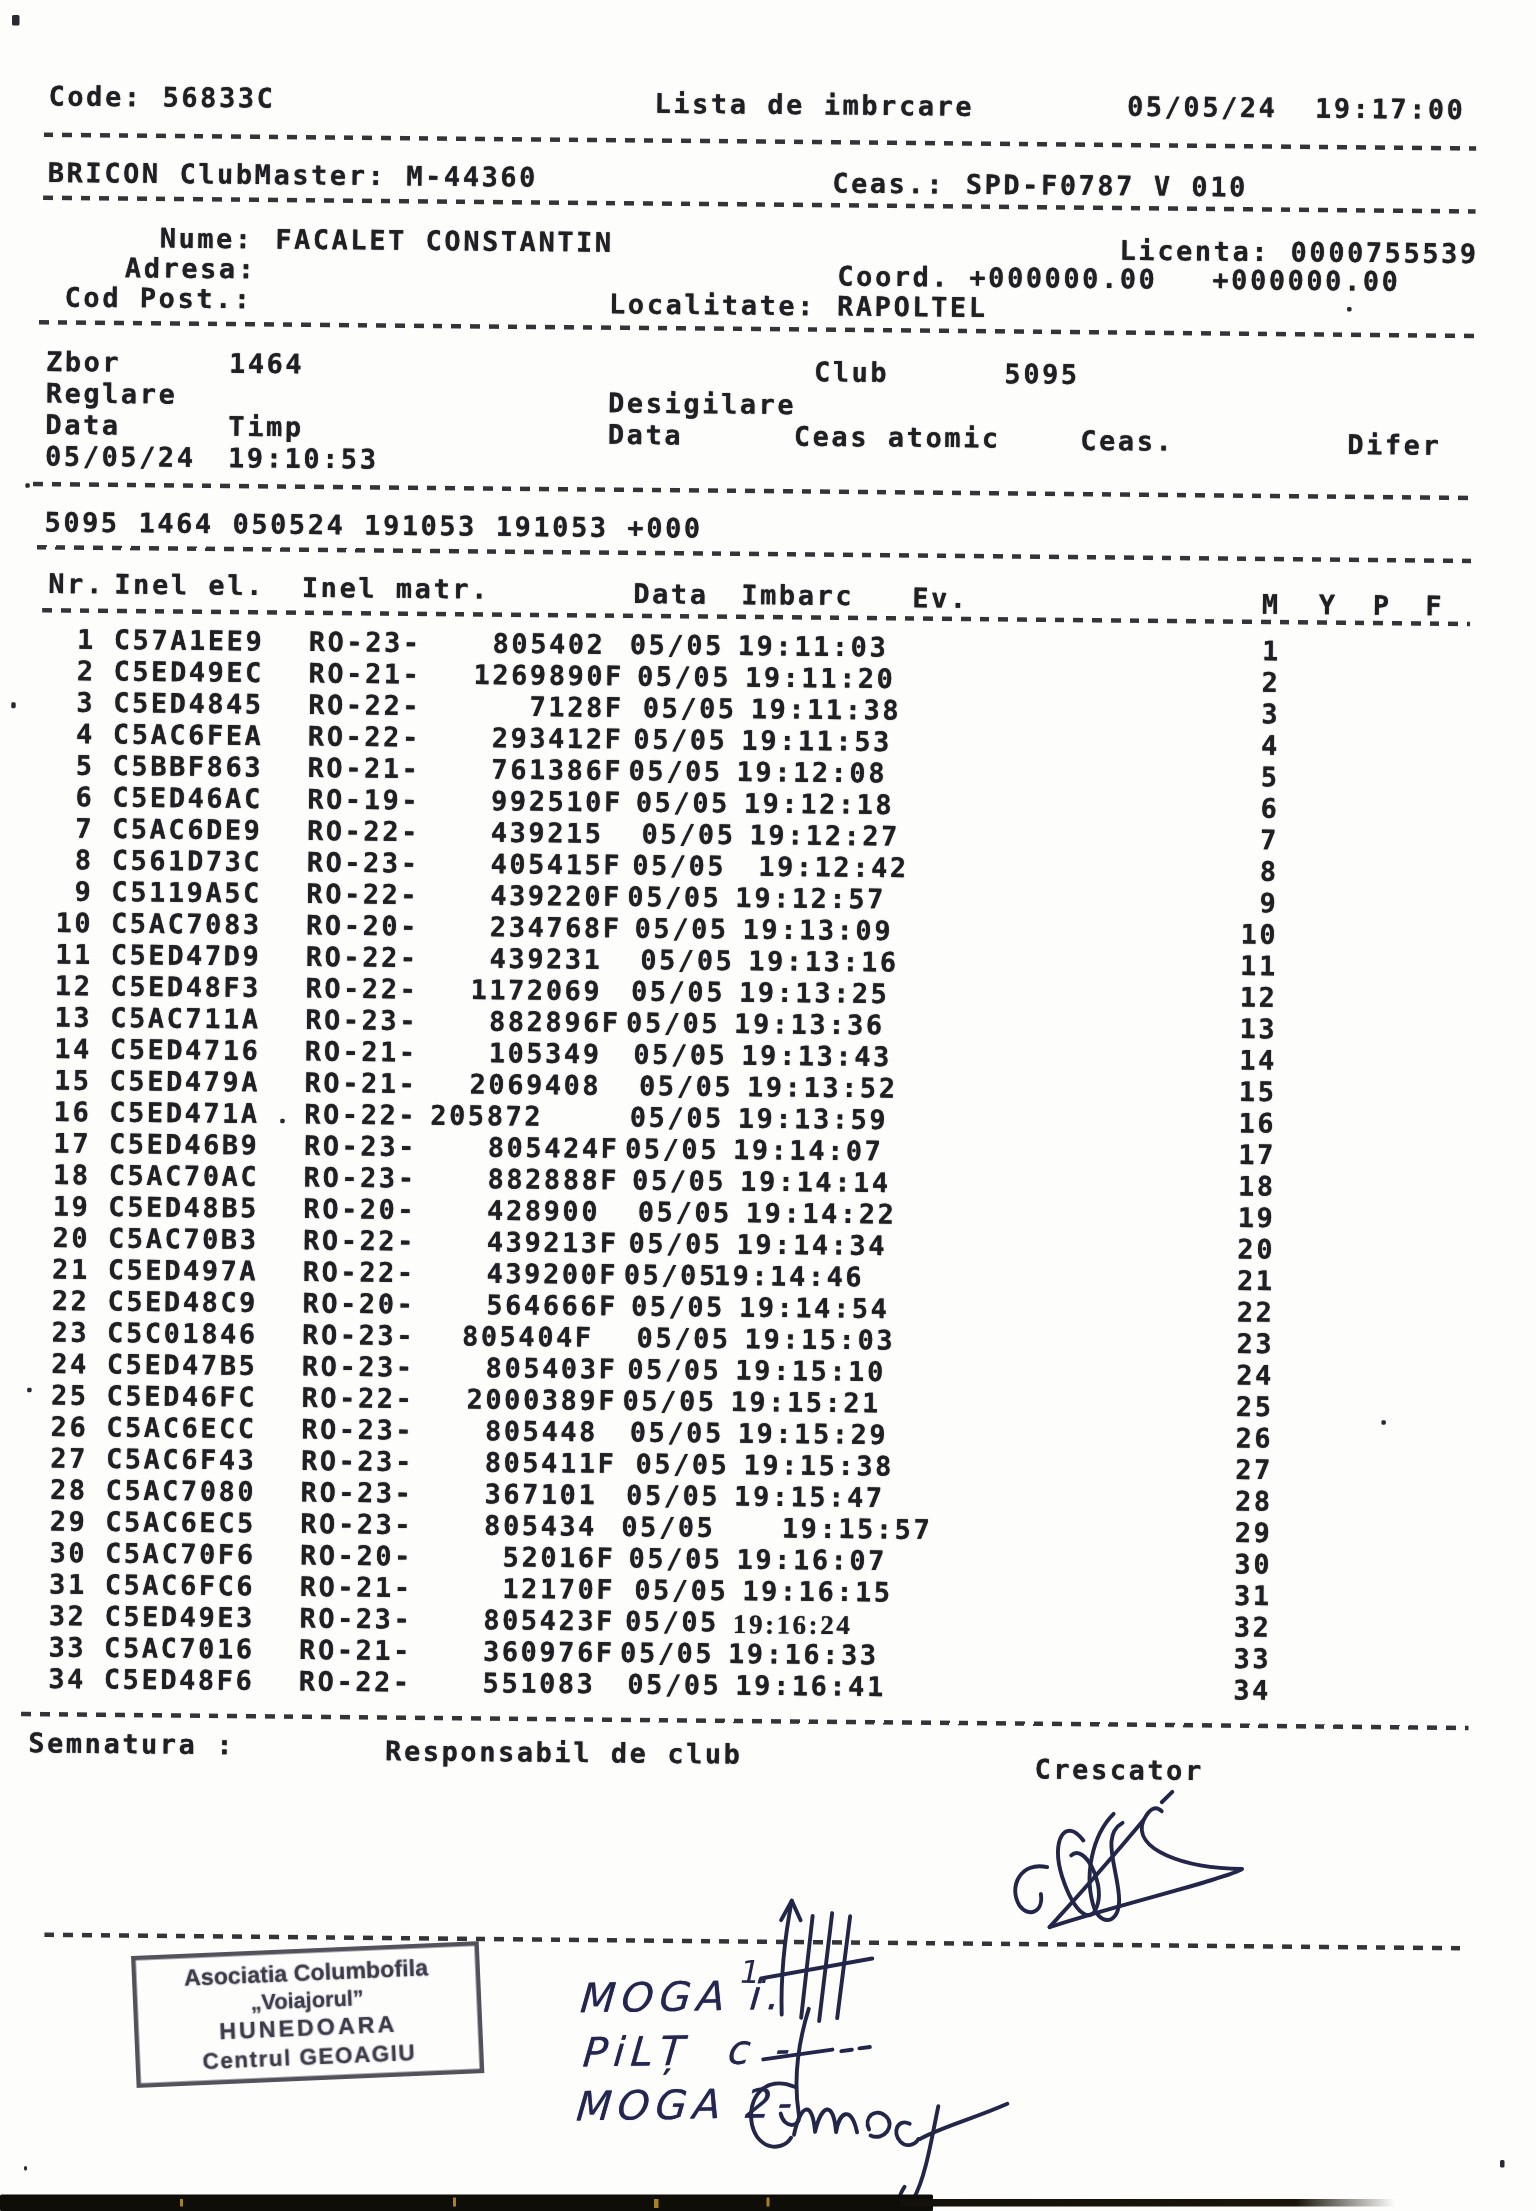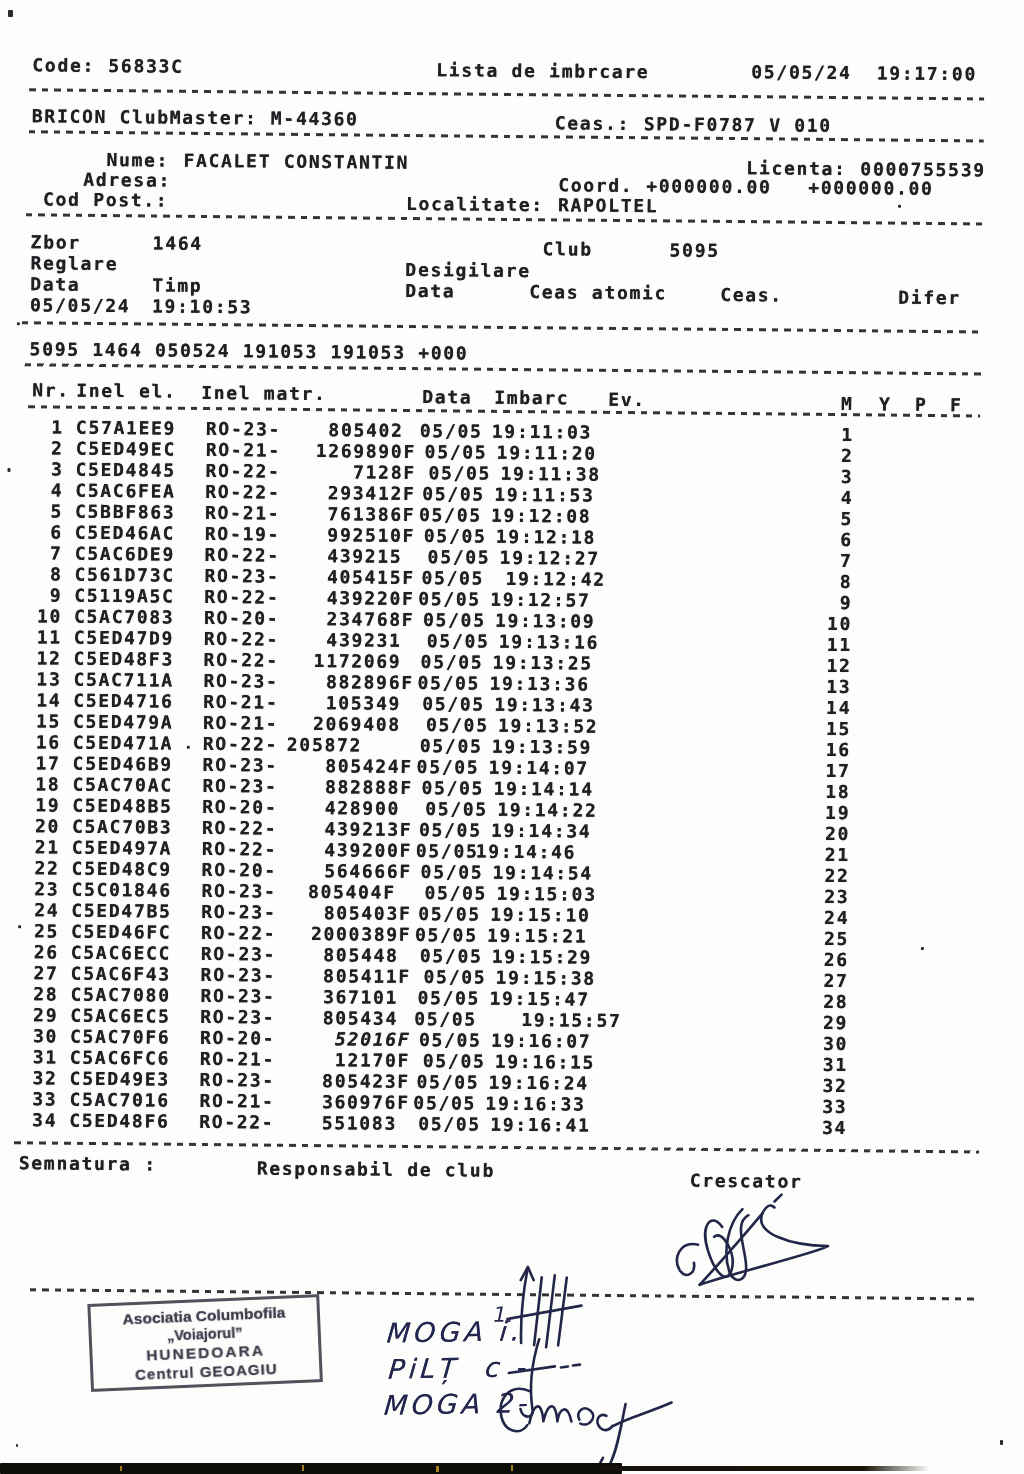--- a/index.html
+++ b/index.html
@@ -396,41 +396,41 @@
         <span class="c-pre">RO-23-</span>
         <span class="c-matr" style="left: 320px;"> 805434 </span>
         <span class="c-data" style="left: 424px;">05/05</span>
         <span class="c-timp" style="left: 508px; margin-left: 23px;">19:15:57</span>
         <span class="c-m">29</span>
       </div>
       <div class="trow" style="top: 1026px;">
         <span class="c-nr">30</span>
         <span class="c-el">C5AC70F6</span>
         <span class="c-pre">RO-20-</span>
-        <span class="c-matr" style="left: 320px; font-style: italic;">  52016F</span>
+        <span class="c-matr" style="left: 320px;">  52016F</span>
         <span class="c-data" style="left: 429px;">05/05</span>
         <span class="c-timp" style="left: 501px;">19:16:07</span>
         <span class="c-m">30</span>
       </div>
       <div class="trow" style="top: 1047px;">
         <span class="c-nr">31</span>
         <span class="c-el">C5AC6FC6</span>
         <span class="c-pre">RO-21-</span>
         <span class="c-matr" style="left: 320px;">  12170F</span>
         <span class="c-data" style="left: 433px;">05/05</span>
         <span class="c-timp" style="left: 505px;">19:16:15</span>
         <span class="c-m">31</span>
       </div>
       <div class="trow" style="top: 1068px;">
         <span class="c-nr">32</span>
         <span class="c-el">C5ED49E3</span>
         <span class="c-pre">RO-23-</span>
         <span class="c-matr" style="left: 320px;"> 805423F</span>
         <span class="c-data" style="left: 427px;">05/05</span>
-        <span class="c-timp" style="left: 499px;">19:16:24</span>
+        <span class="c-timp" style="left: 499px; font-family: Liberation Serif, serif;">19:16:24</span>
         <span class="c-m">32</span>
       </div>
       <div class="trow" style="top: 1089px;">
         <span class="c-nr">33</span>
         <span class="c-el">C5AC7016</span>
         <span class="c-pre">RO-21-</span>
         <span class="c-matr" style="left: 320px;"> 360976F</span>
         <span class="c-data" style="left: 424px;">05/05</span>
         <span class="c-timp" style="left: 496px;">19:16:33</span>
         <span class="c-m">33</span>

